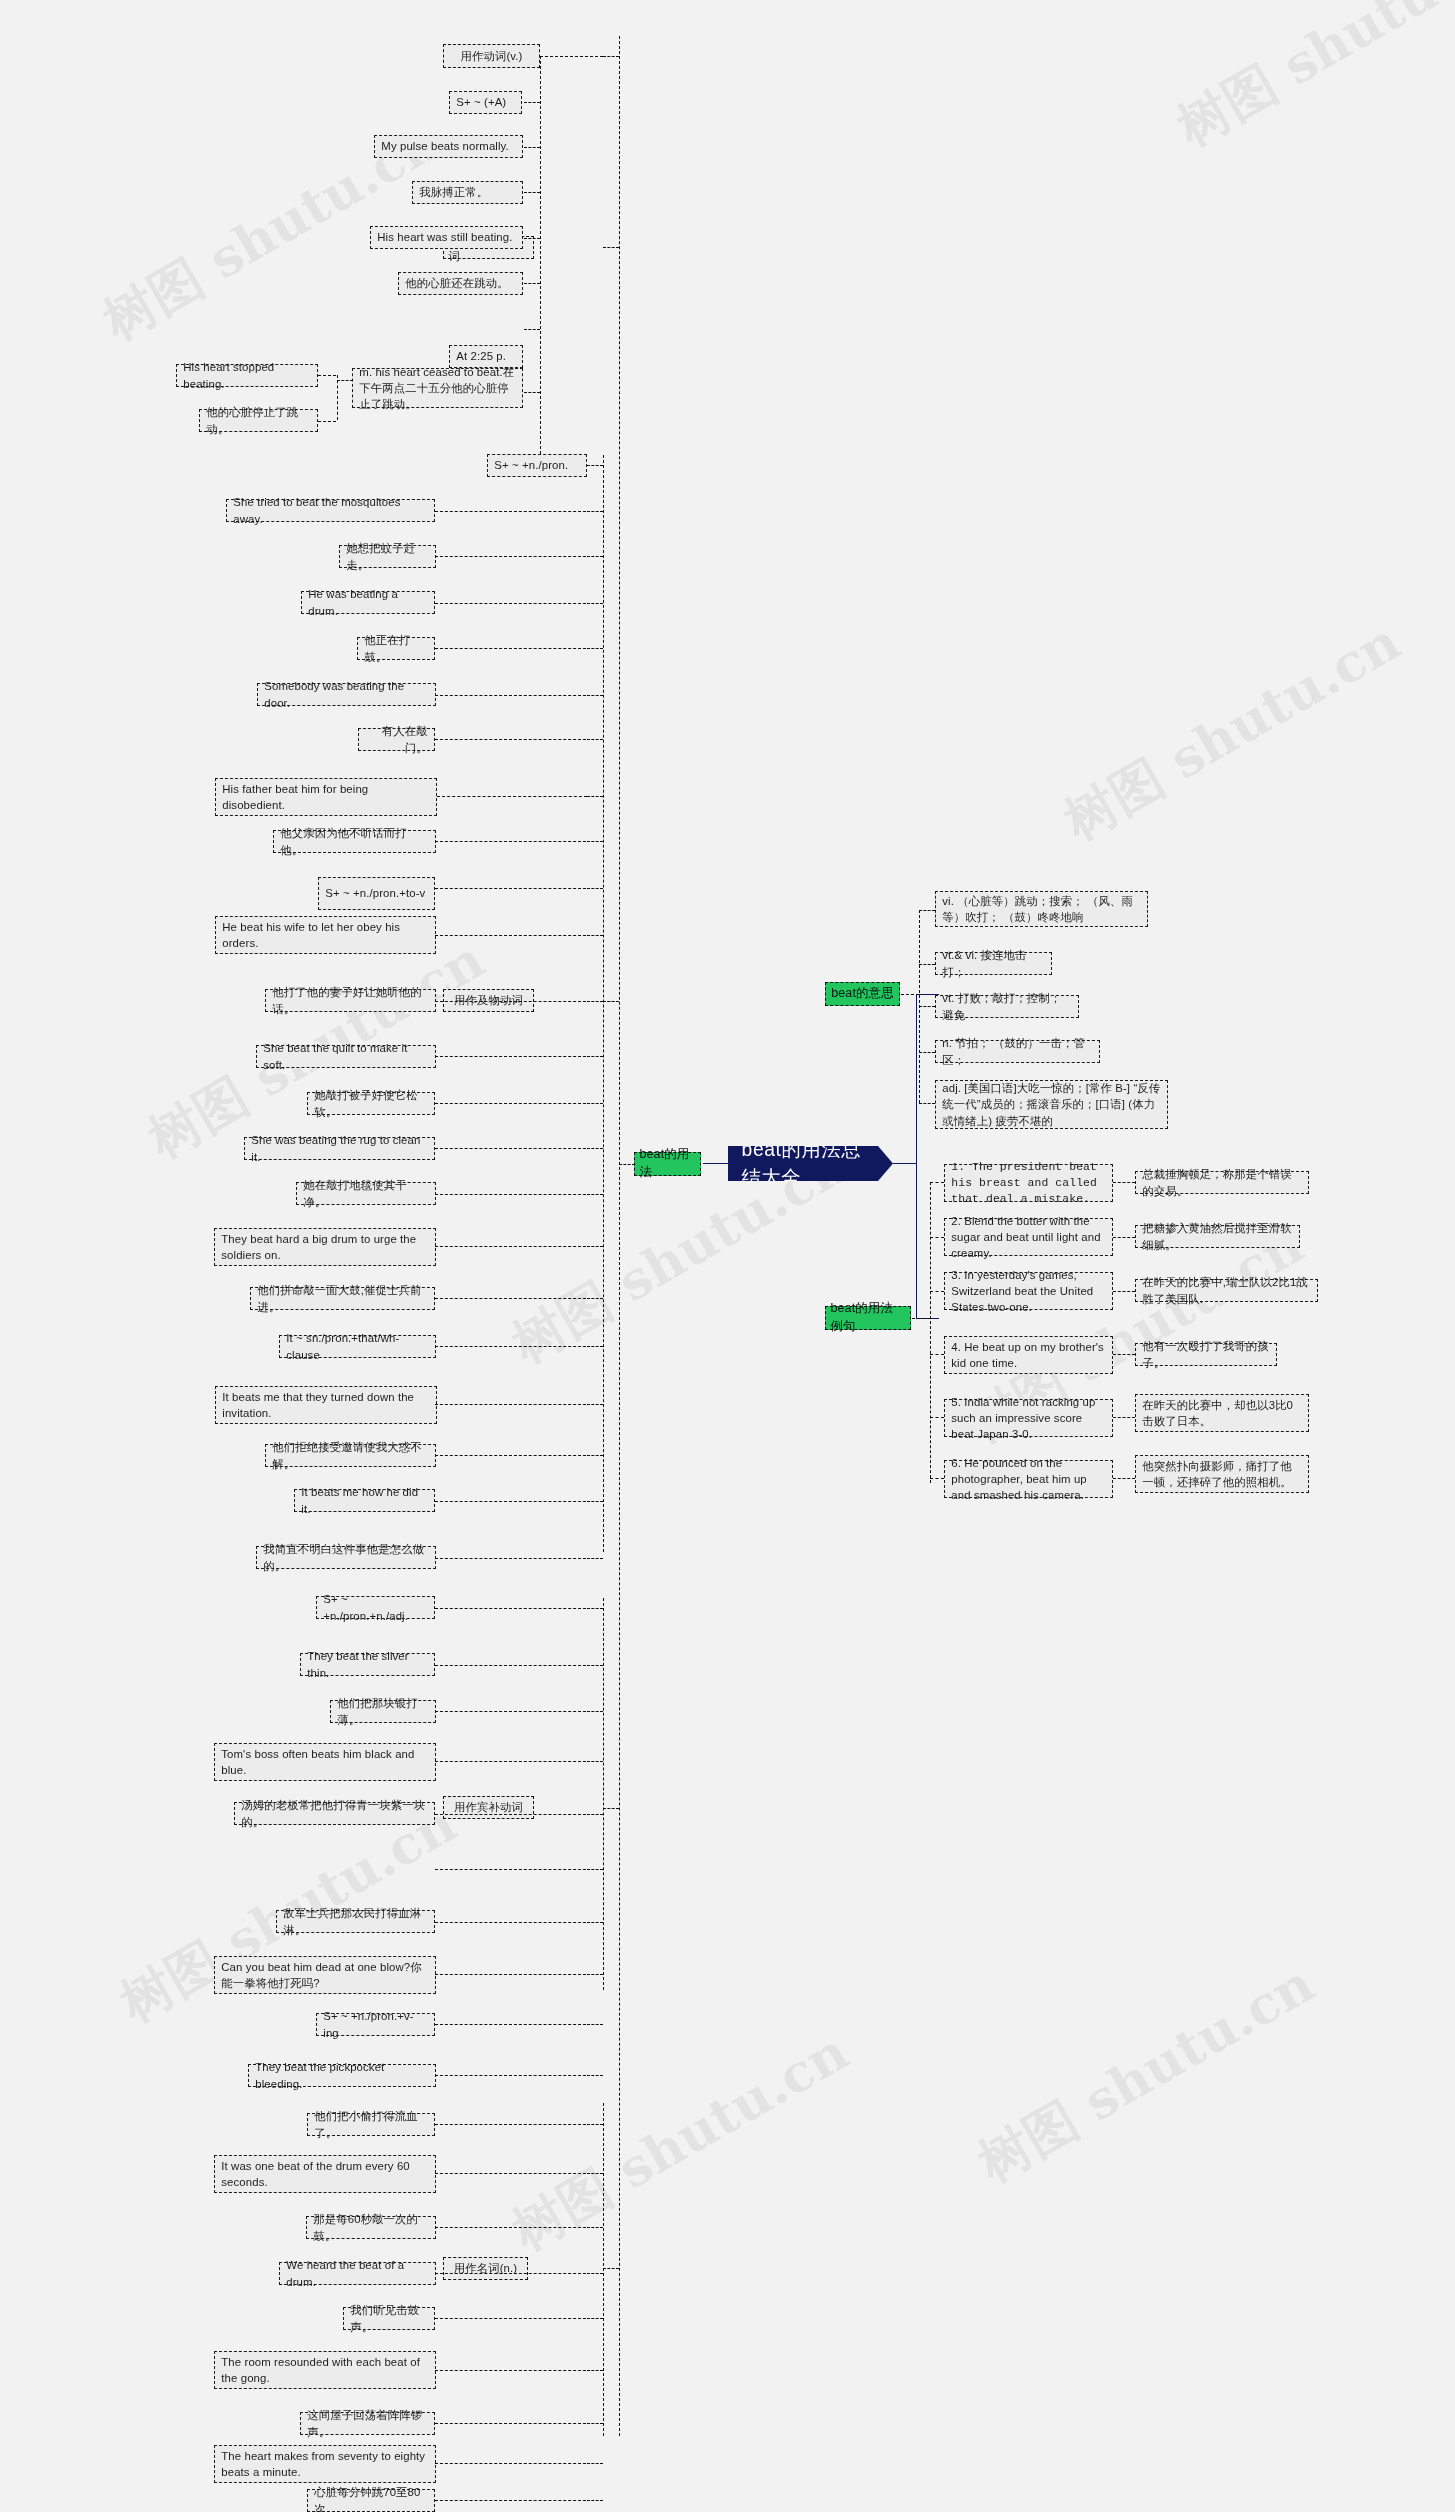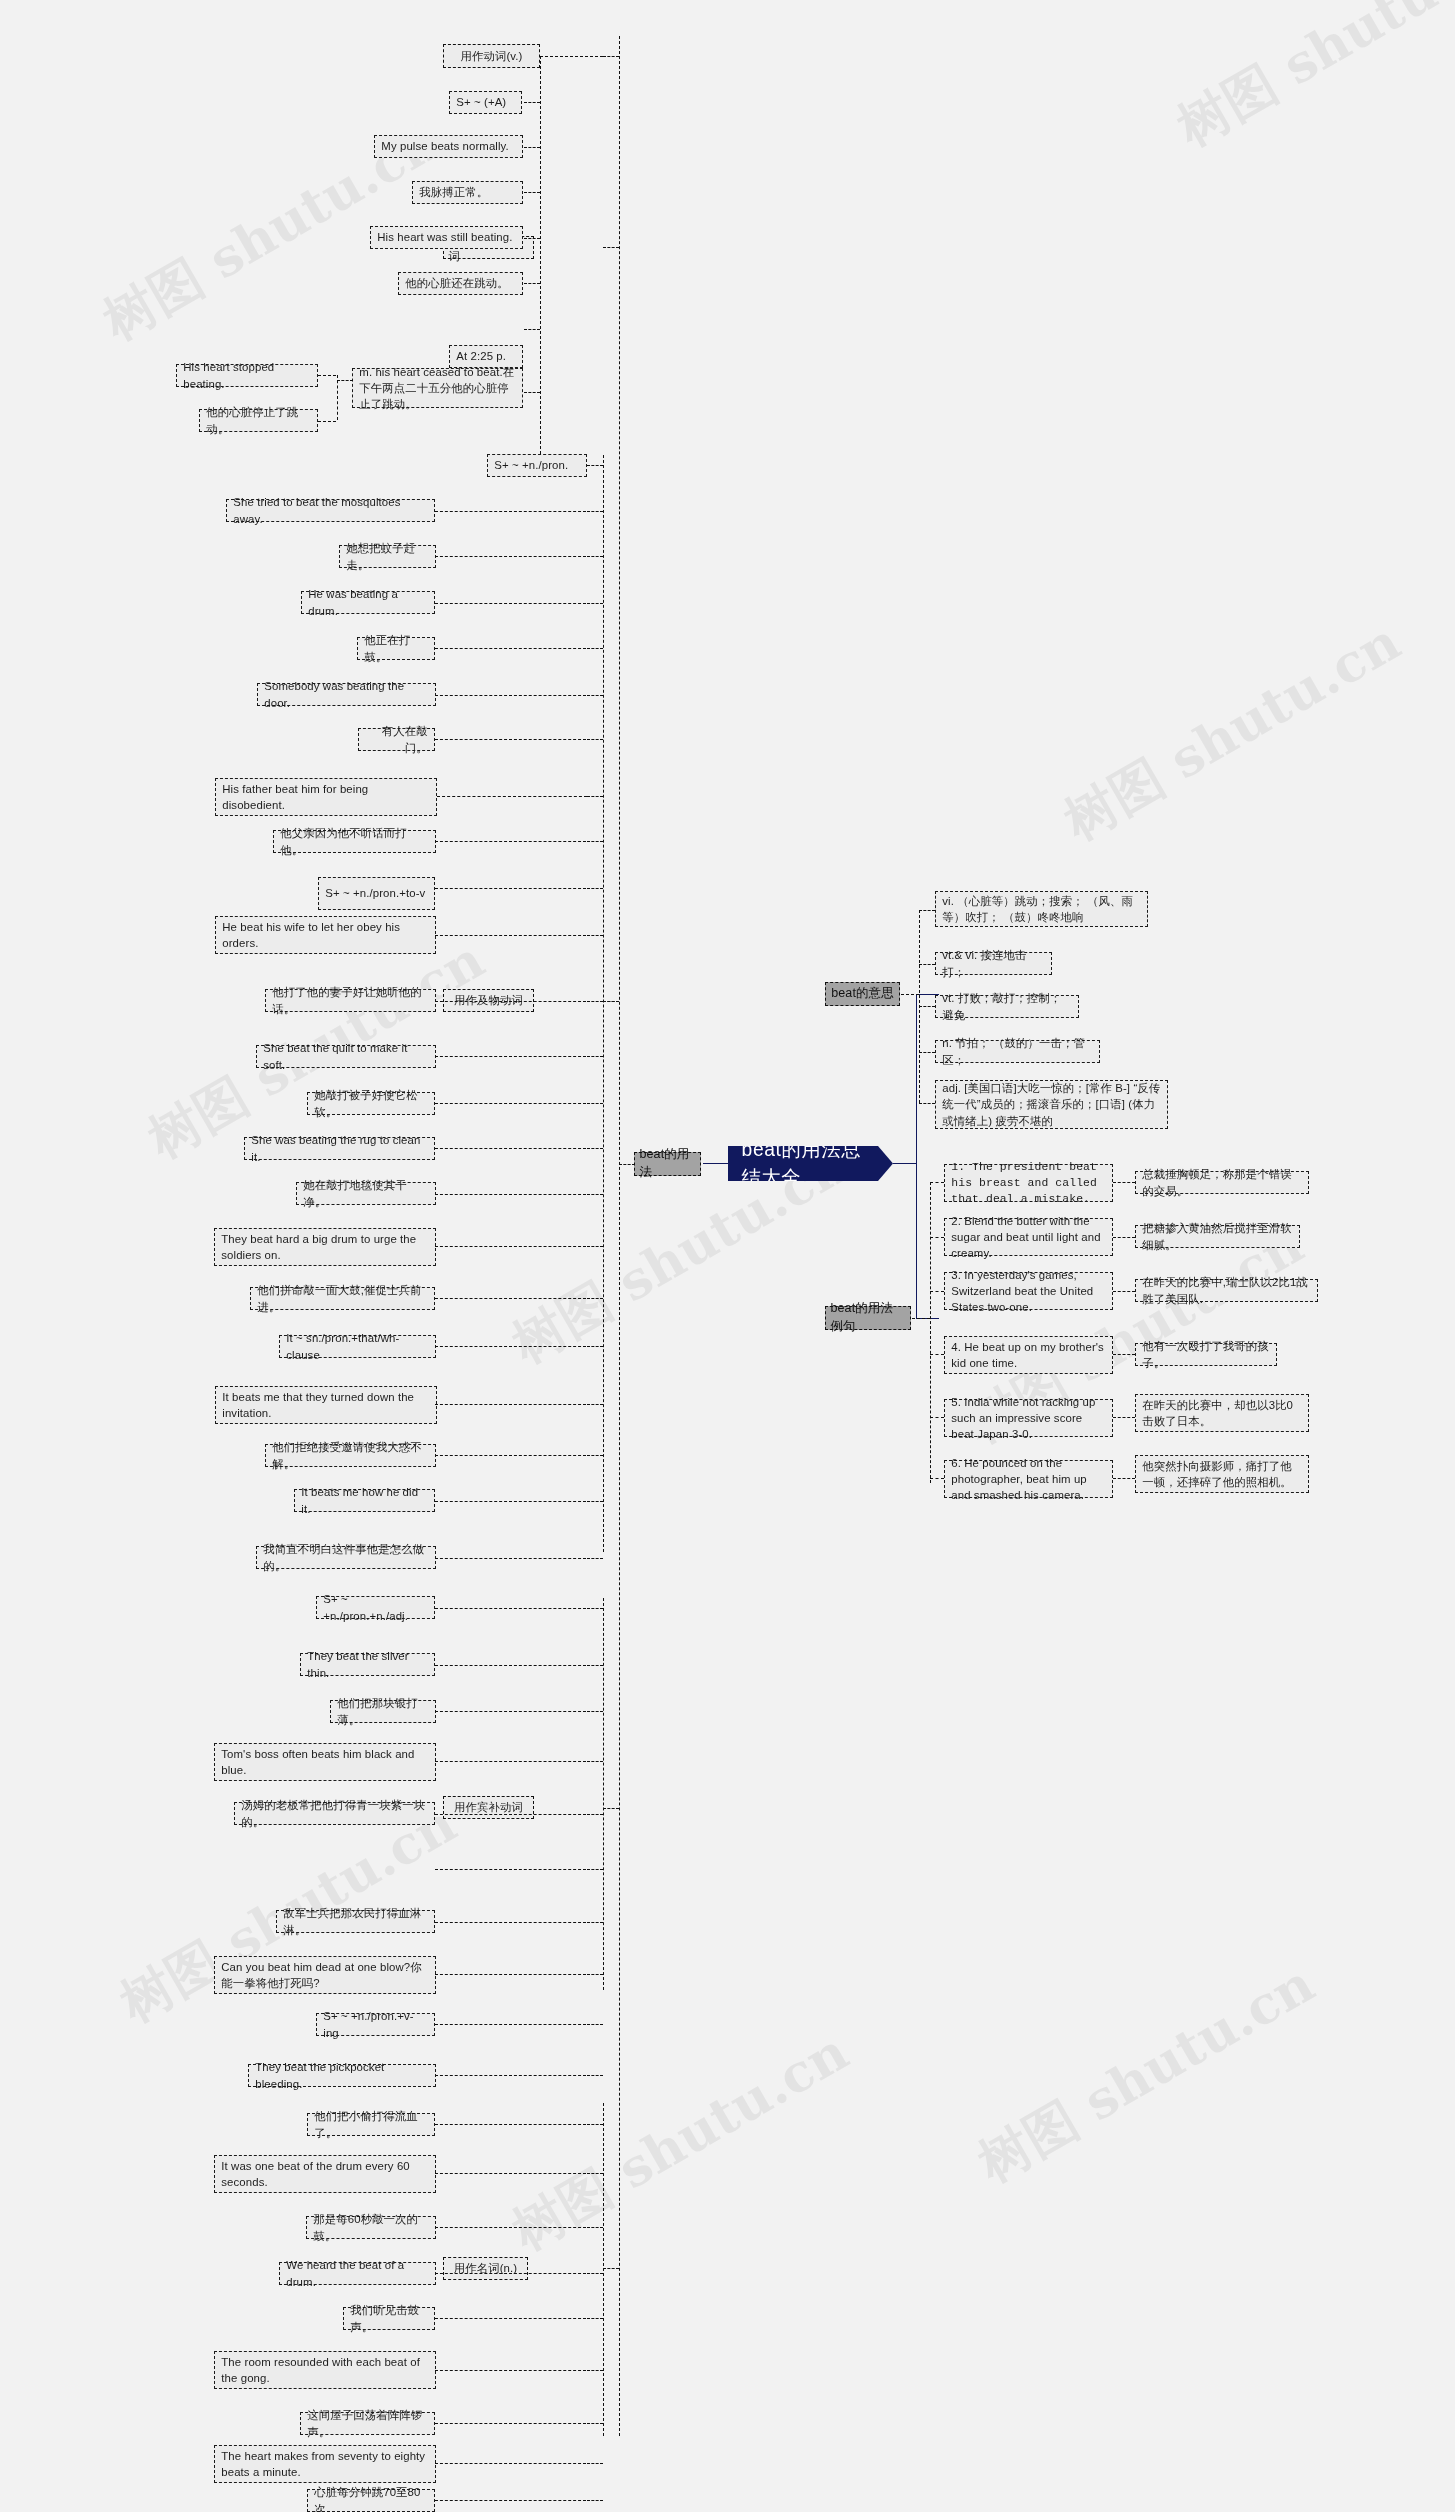--- a/index.html
+++ b/index.html
@@ -36,21 +36,21 @@
   }
   .node.zh{font-size:11.4px;}
   .node.center-node{
     background:#11195e;border:none;color:#fff;
     font-size:19.3px;justify-content:center;
     padding:0 13.6px;
     clip-path:polygon(0 0,calc(100% - 15px) 0,100% 50%,calc(100% - 15px) 100%,0 100%);
     letter-spacing:0.6px;
   }
   .node.cat{
-    background:#a3a3a3;border:1.4px dashed #111;
+    background:#22c55e;border:1.4px dashed #111;
     color:#111;font-size:12.5px;justify-content:center;padding:0 4.5px;
   }
   .node.branch{
     background:#ececec;border:1.4px dashed #111;
     font-size:11.4px;justify-content:center;padding:0 4.5px;
   }
 
   
   .ln{position:absolute;background:transparent;}
   .ln.h{border-top:1.4px dashed #111;height:0;}

